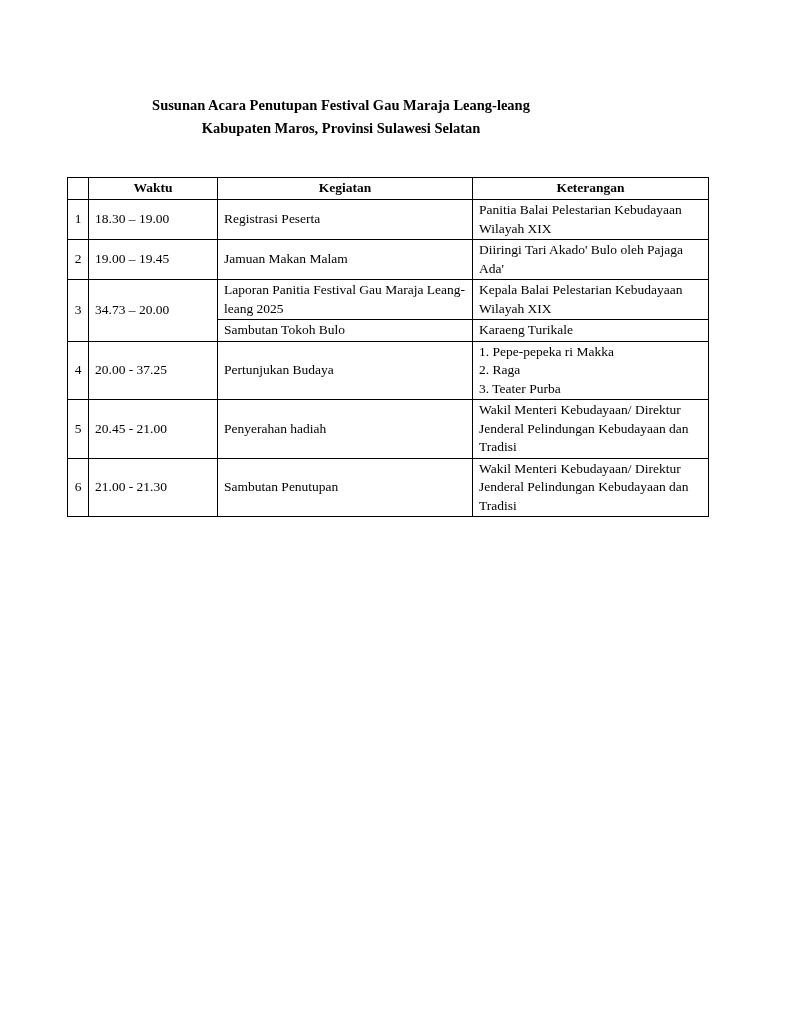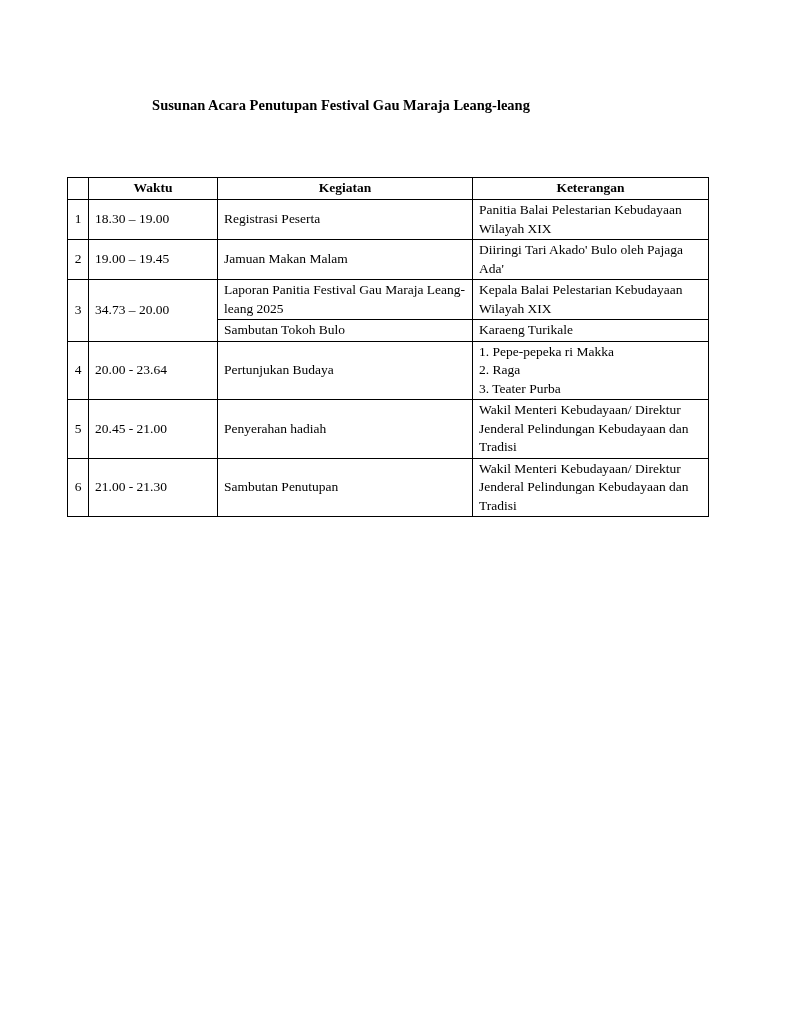--- a/index.html
+++ b/index.html
@@ -59,20 +59,21 @@
   }
   td.waktu-cell { white-space: nowrap; }
 </style>
 </head>
 <body>
 
 <div class="page">
 
   <div class="title-block">
     <div>Susunan Acara Penutupan Festival Gau Maraja Leang-leang</div>
+    <div>Kabupaten Maros, Provinsi Sulawesi Selatan</div>
   </div>
 
   <table class="schedule">
     <colgroup>
       <col class="c-no">
       <col class="c-waktu">
       <col class="c-kegiatan">
       <col class="c-keterangan">
     </colgroup>
     <thead>
@@ -101,21 +102,21 @@
         <td class="waktu-cell" rowspan="2">34.73 – 20.00</td>
         <td>Laporan Panitia Festival Gau Maraja Leang-leang 2025</td>
         <td>Kepala Balai Pelestarian Kebudayaan Wilayah XIX</td>
       </tr>
       <tr>
         <td>Sambutan Tokoh Bulo</td>
         <td>Karaeng Turikale</td>
       </tr>
       <tr>
         <td class="no-cell">4</td>
-        <td class="waktu-cell">20.00 - 23.64</td>
+        <td class="waktu-cell">20.00 - 37.25</td>
         <td>Pertunjukan Budaya</td>
         <td>
           <div>1. Pepe-pepeka ri Makka</div>
           <div>2. Raga</div>
           <div>3. Teater Purba</div>
         </td>
       </tr>
       <tr>
         <td class="no-cell">5</td>
         <td class="waktu-cell">20.45 - 21.00</td>

